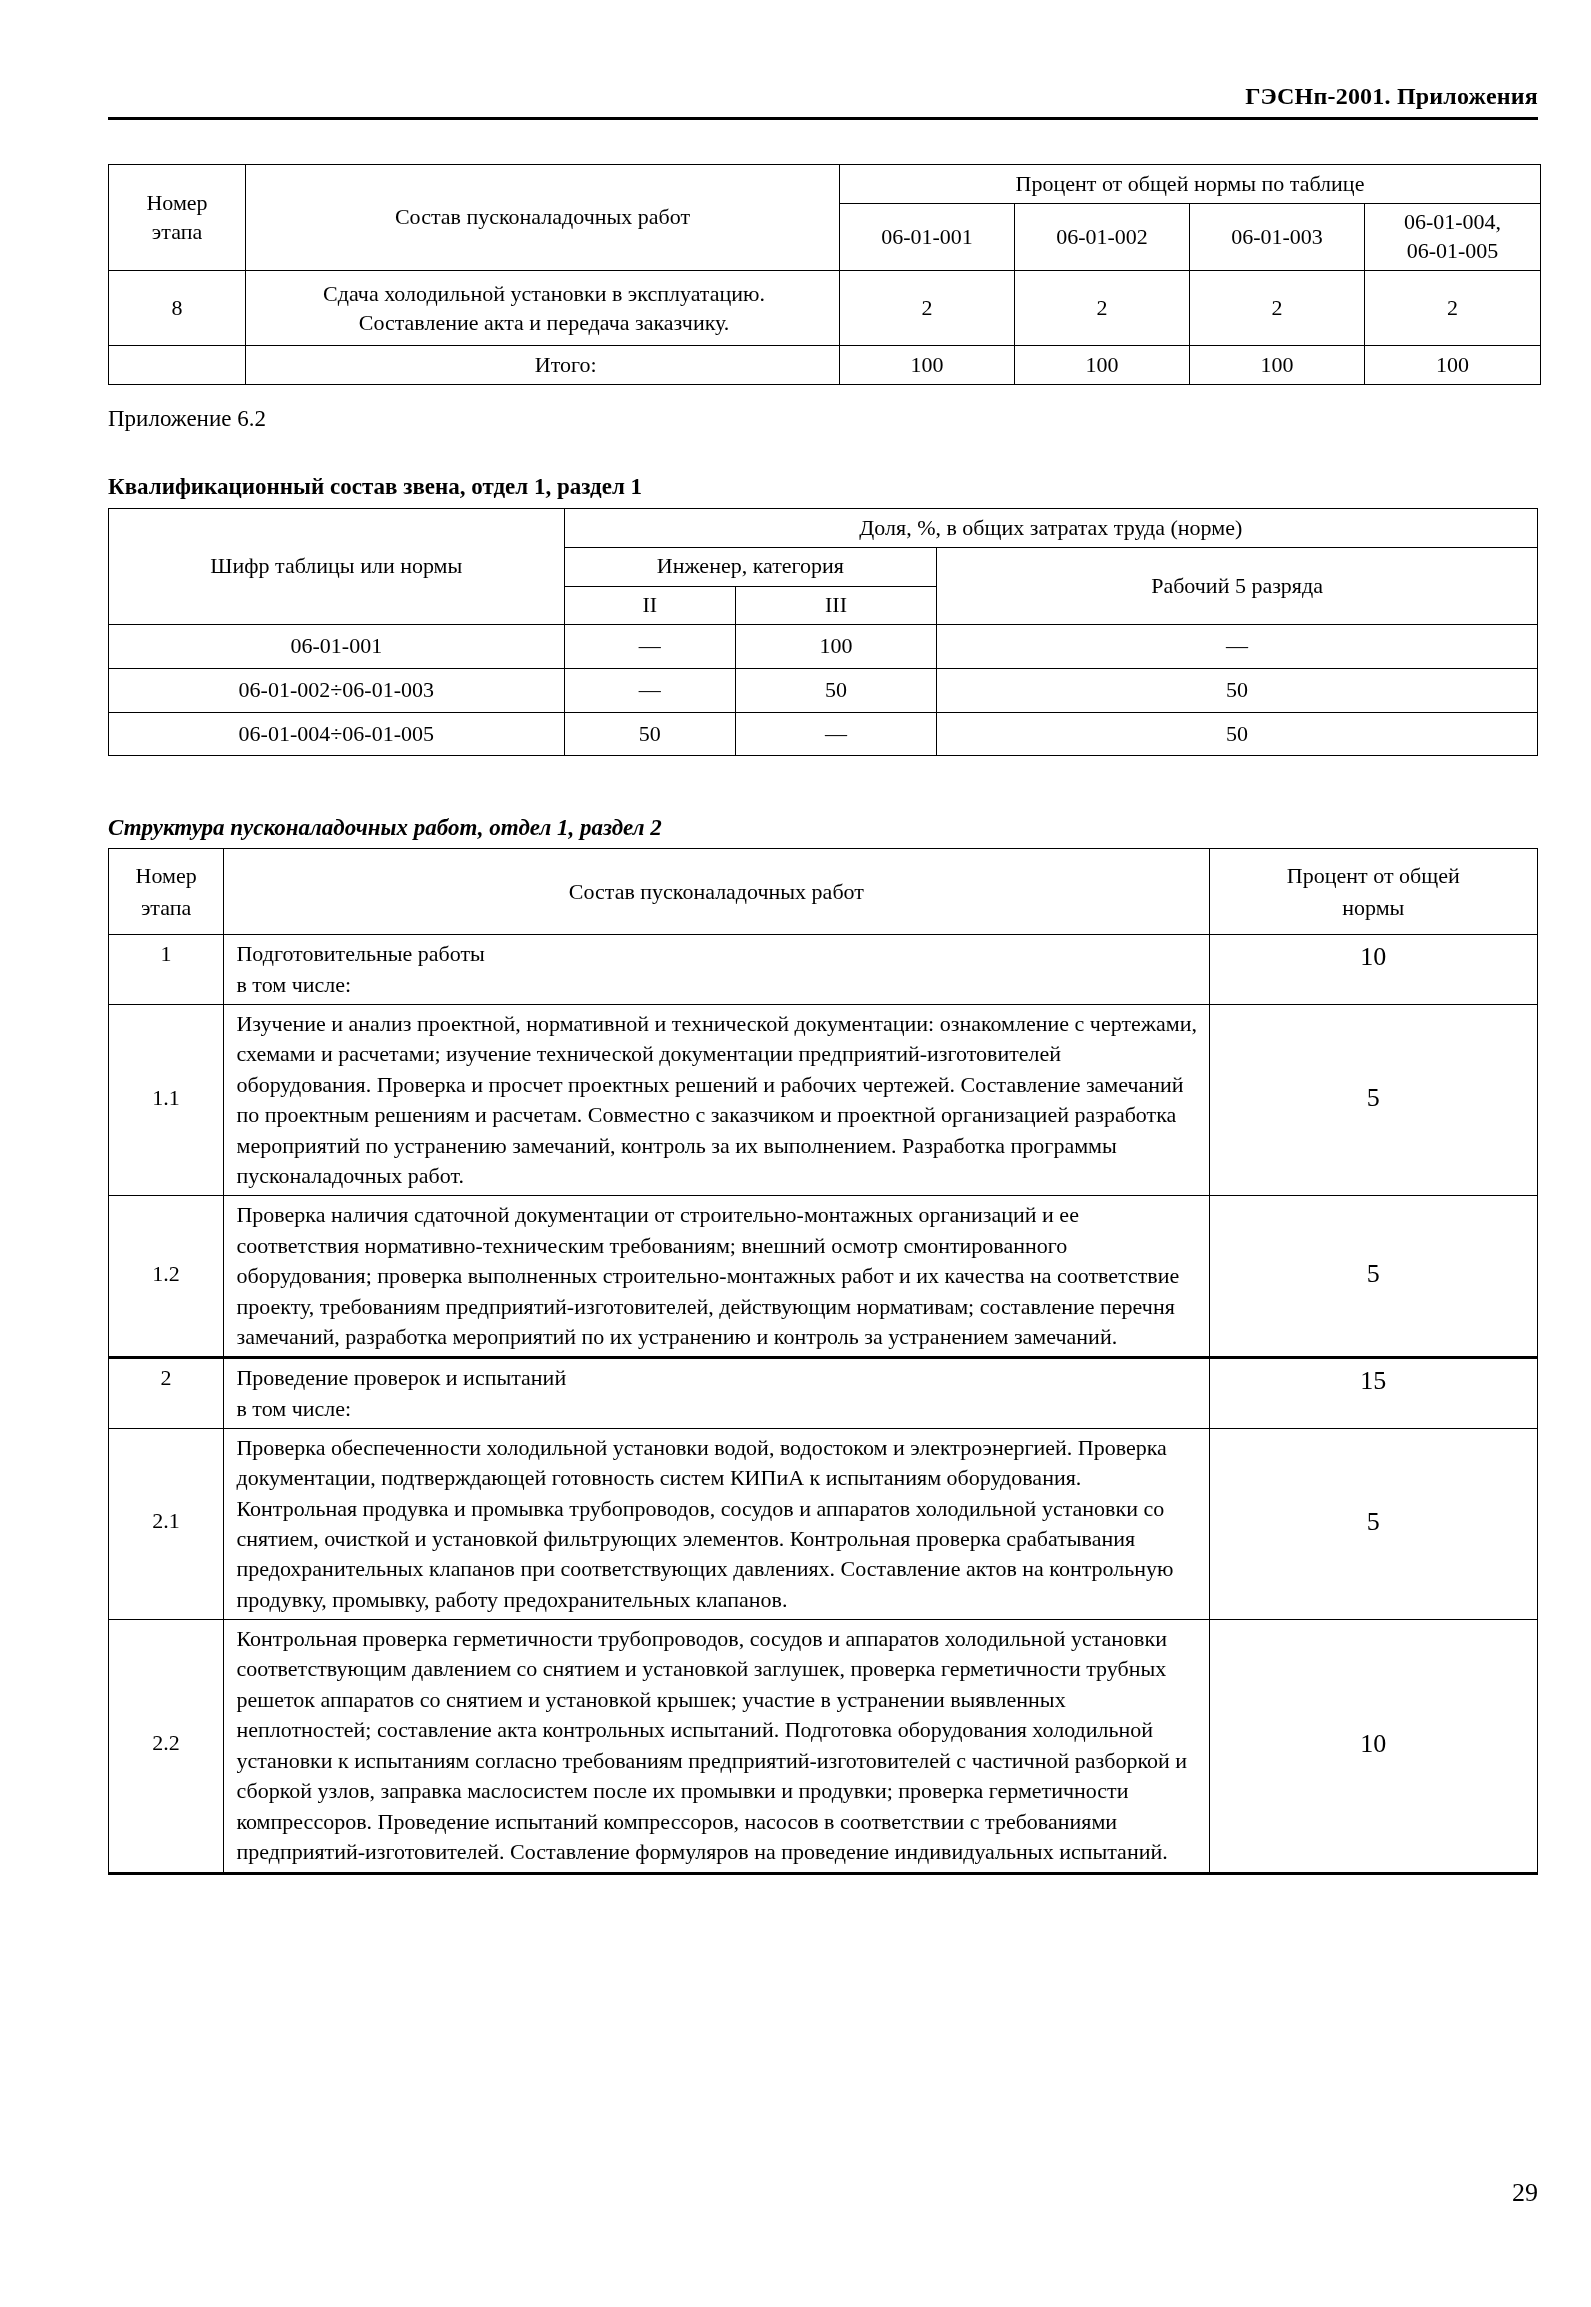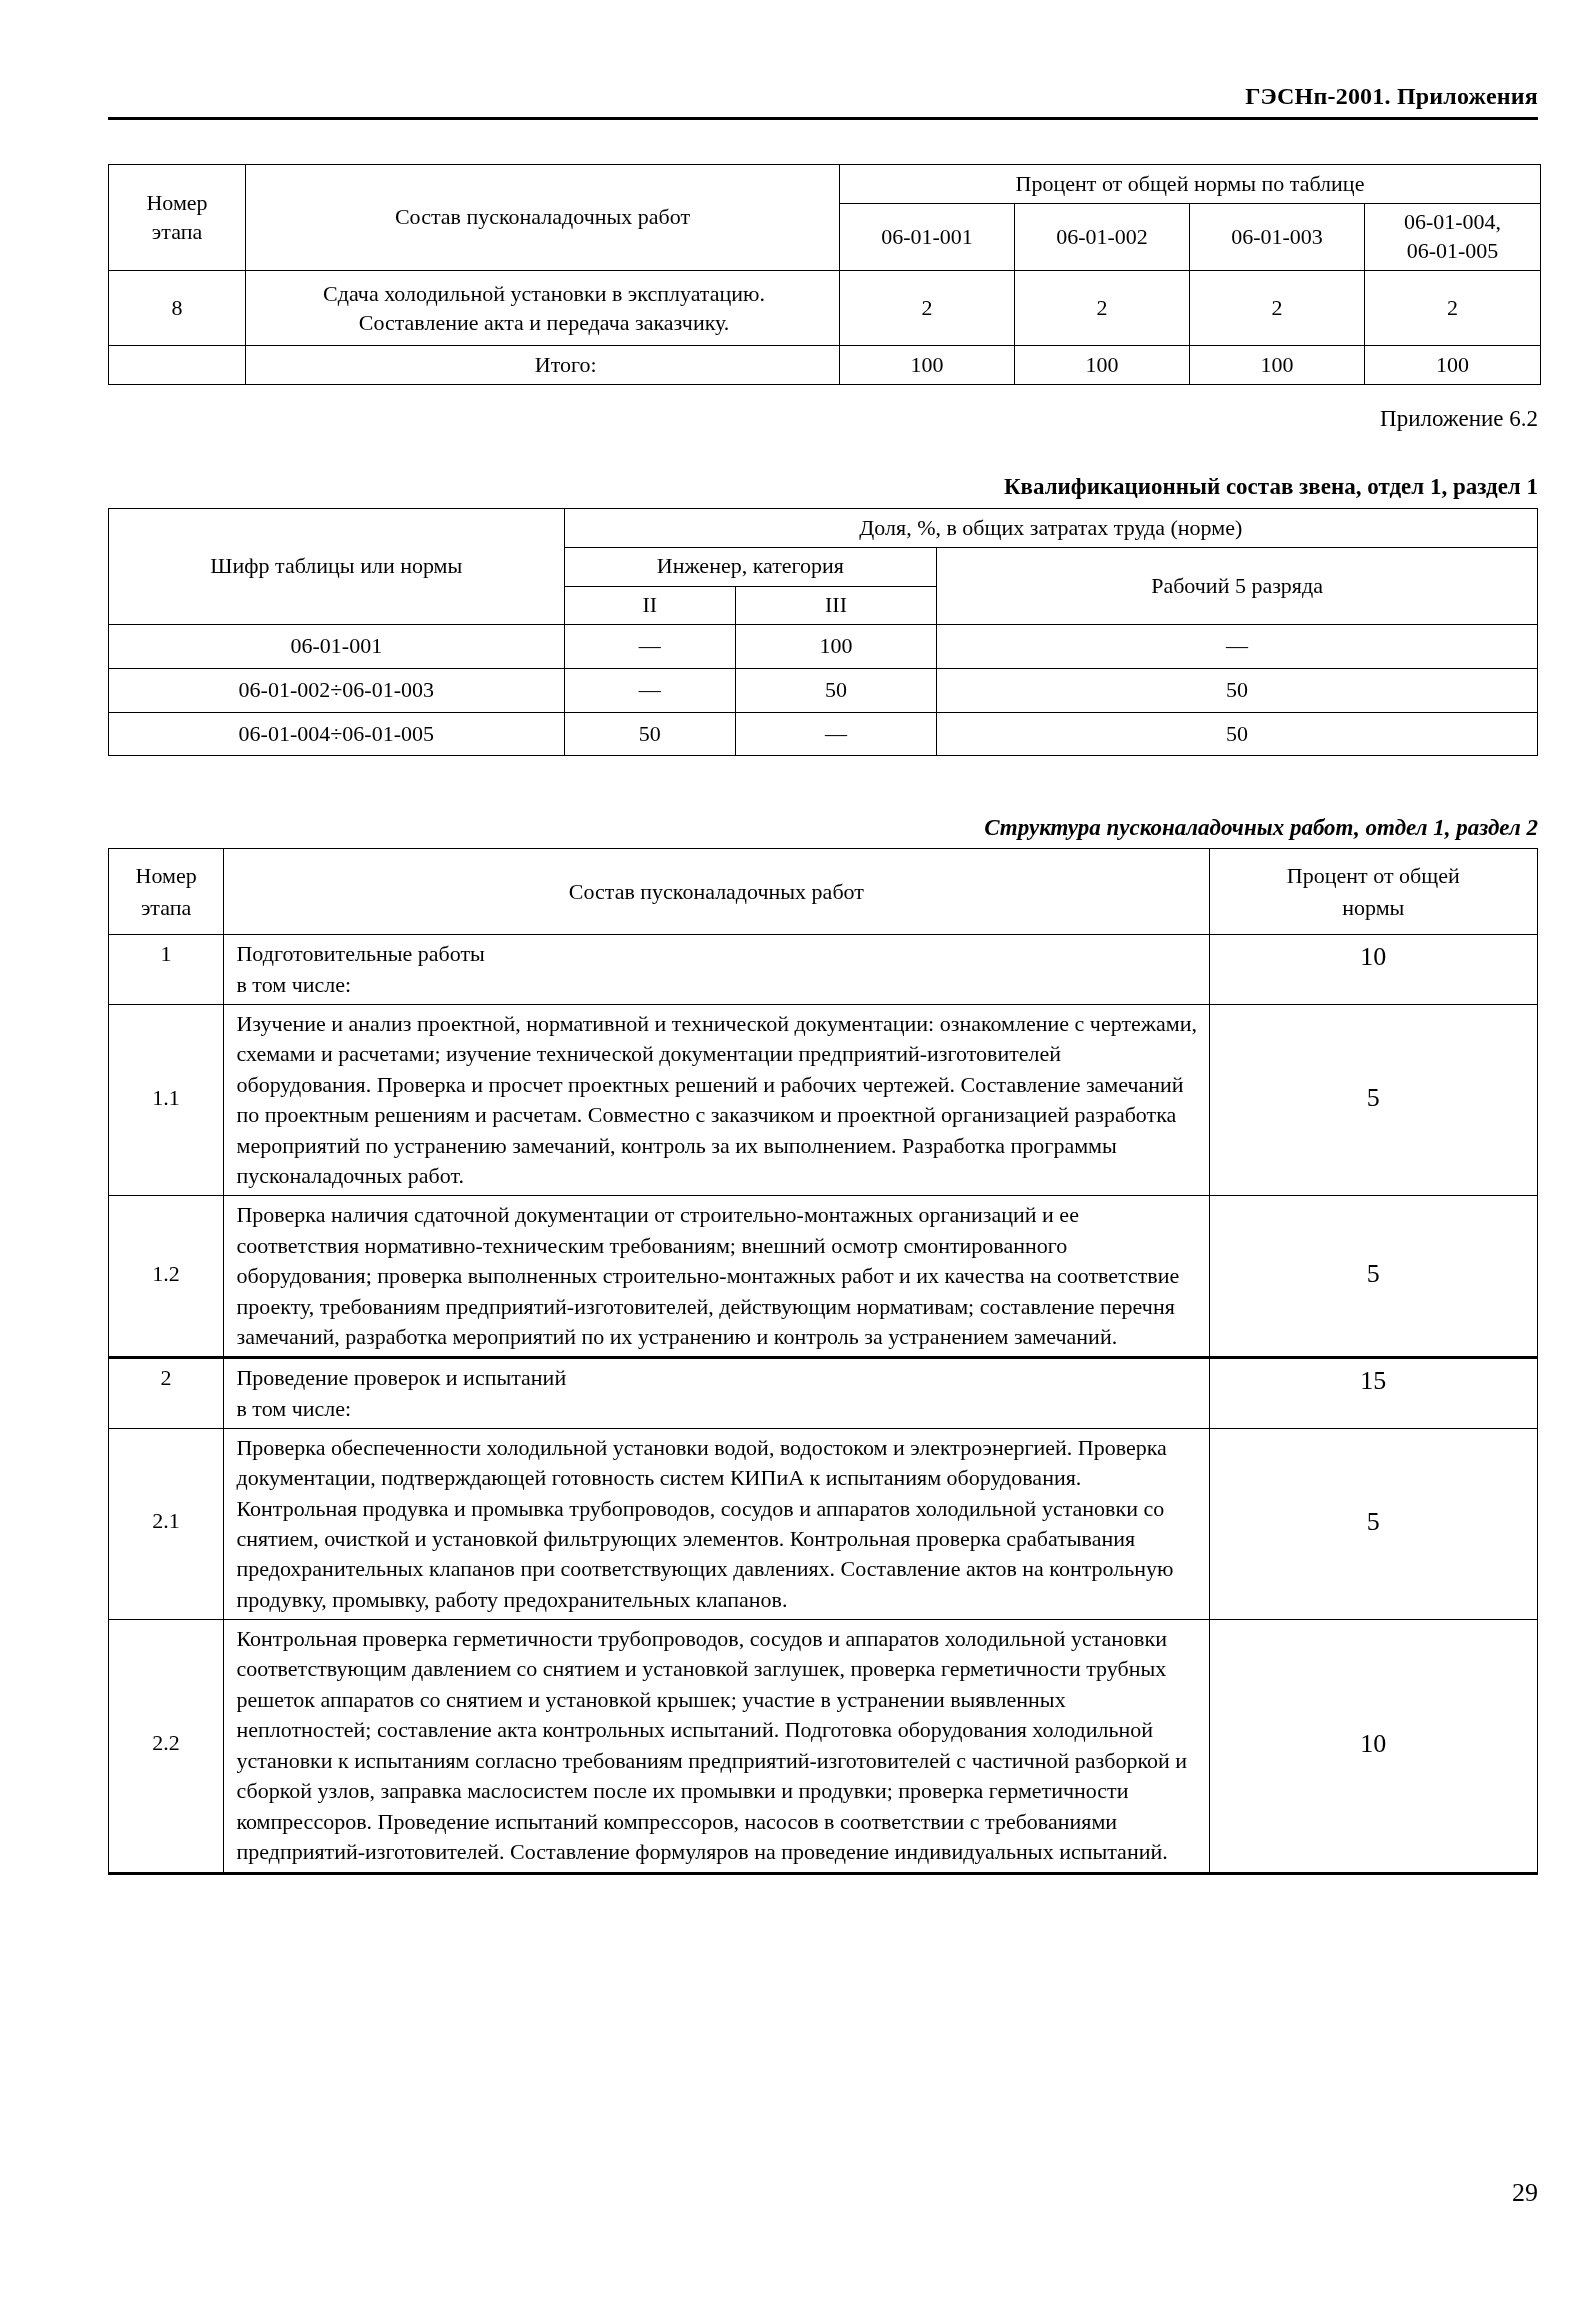--- a/index.html
+++ b/index.html
@@ -80,31 +80,31 @@
   .tbl1 .hdr-pc    { width: 175px; }
   .tbl1 .hdr-pc4   { width: 176px; }
   .tbl1 .desc-cell { padding: 7.7px 9.2px 7.7px 12.3px; line-height: 1.34; }
   .tbl1 .itogo     { padding-left: 54px; }
 
   
   .annex {
     position: absolute;
     width: 1430px;
     left: 108px;
-    text-align: right;
+    text-align: left;
     font-size: 23px;
   }
   #annex62 { top: 406px; }
   #annex63 { top: 760px; }
 
   .tbl-title {
     position: absolute;
     width: 1430px;
     left: 108px;
-    text-align: right;
+    text-align: left;
     font-size: 23px;
     font-weight: 700;
   }
   #title62 { top: 474px; }
   #title63 { top: 815px; font-style: italic; }
 
   
   .tbl2-wrap {
     position: absolute;
     left: 108px;

